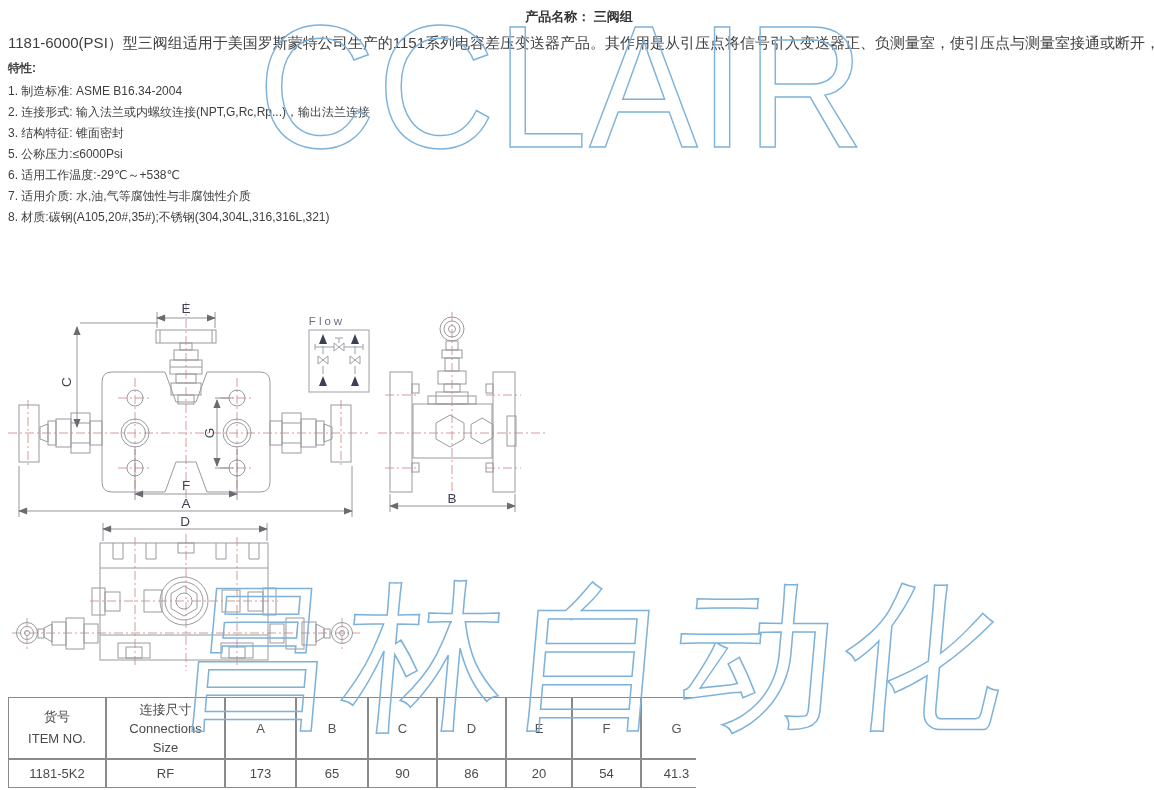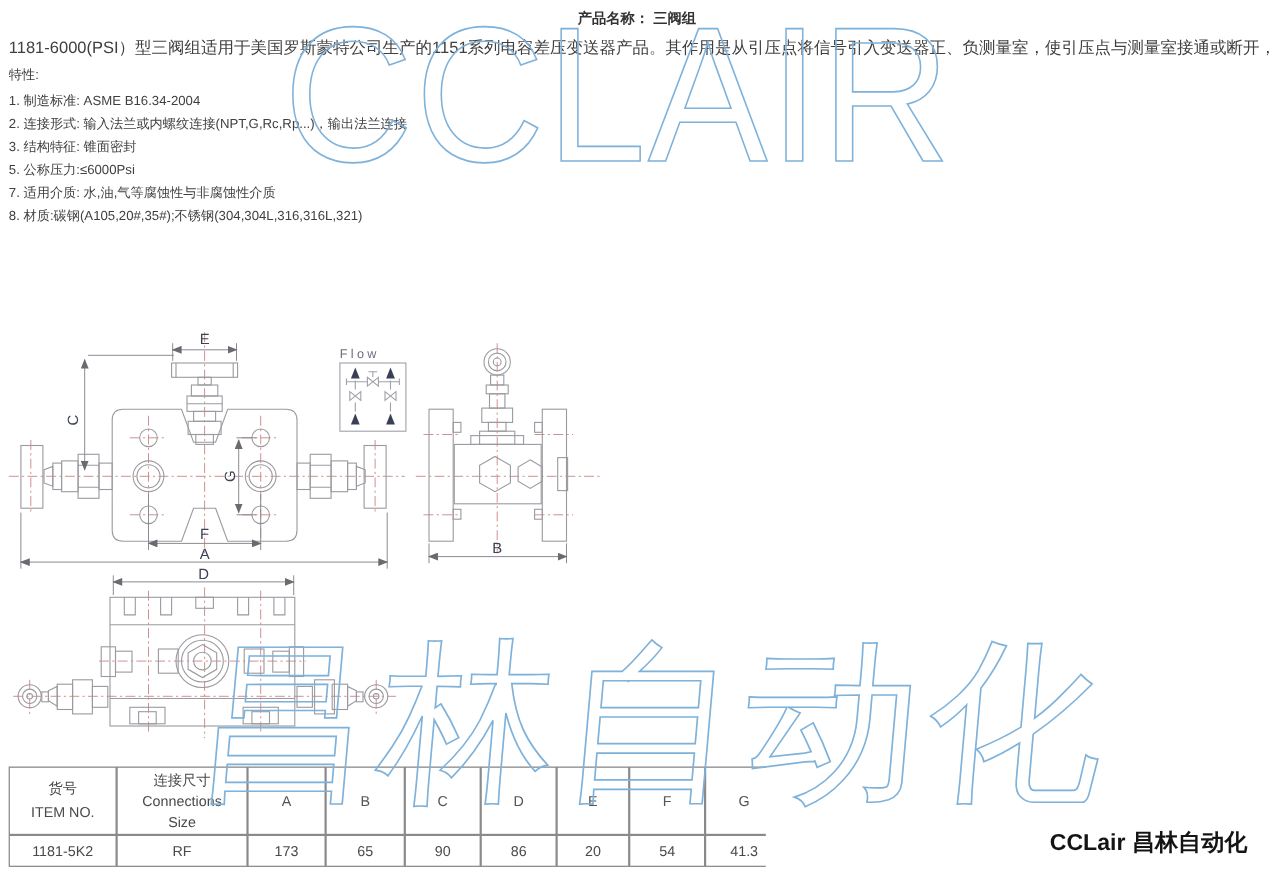--- a/index.html
+++ b/index.html
@@ -14,21 +14,21 @@
             letter-spacing:2px; transform:scaleX(0.93); transform-origin:left top; }
   .wm-bottom { left:172px; top:568px; font-size:160px; line-height:178px; height:178px;
                letter-spacing:6px; transform:skewX(-5deg); transform-origin:left bottom; }
 
   
   .textblock { position:absolute; left:8px; top:8px; width:1142px; z-index:1; color:#3f3f3f; }
   .title-line { font-size:13px; font-weight:bold; color:#333; margin-bottom:8px; }
   .title-line .lbl { text-decoration:underline; }
   .prod-line { font-size:13px; font-weight:bold; color:#333; margin-bottom:8px;text-align:center; }
   .desc { font-size:15px; white-space:nowrap; margin-bottom:7px; color:#3f3f3f; }
-  .feat-label { font-size:12px; margin-bottom:4px; }
+  .feat-label { font-size:12px; margin-bottom:4px;font-weight:bold; }
   .feat { font-size:12px; line-height:21px; white-space:nowrap; }
 
   
   .drawing { position:absolute; left:0; top:295px; z-index:1; }
 
   
   .spec-table { position:absolute; left:8px; top:697px; z-index:1;
                 display:grid; grid-template-columns:96px 117px 69px 70px 67px 67px 64px 67px 69px;
                 grid-template-rows:60px 27px; background:#8a8a8a; border:1px solid #8a8a8a;
                 gap:2px; width:688px; }
@@ -54,20 +54,21 @@
     <div class="prod-line">
       <span>产品名称：</span>
       <span>三阀组</span>
     </div>
     <div class="desc">1181-6000(PSI）型三阀组适用于美国罗斯蒙特公司生产的1151系列电容差压变送器产品。其作用是从引压点将信号引入变送器正、负测量室，使引压点与测量室接通或断开，为1151电容变送器不可缺少的配件。</div>
     <div class="feat-label">特性:</div>
     <div class="feat">1. 制造标准: ASME B16.34-2004</div>
     <div class="feat">2. 连接形式: 输入法兰或内螺纹连接(NPT,G,Rc,Rp...)，输出法兰连接</div>
     <div class="feat">3. 结构特征: 锥面密封</div>
     <div class="feat">5. 公称压力:≤6000Psi</div>
+    <div class="feat">6. 适用工作温度:-29℃～+538℃</div>
     <div class="feat">7. 适用介质: 水,油,气等腐蚀性与非腐蚀性介质</div>
     <div class="feat">8. 材质:碳钢(A105,20#,35#);不锈钢(304,304L,316,316L,321)</div>
   </div>
 
   <svg class="drawing" width="560" height="412" viewBox="0 295 560 412">
     <defs>
       <marker id="ae" markerWidth="11" markerHeight="8" refX="9" refY="4" orient="auto">
         <path d="M0,0 L10,4 L0,8 Z" fill="#6a6a70"></path>
         </marker>
       <marker id="as" markerWidth="11" markerHeight="8" refX="1" refY="4" orient="auto">
@@ -282,14 +283,13 @@
     <div class="cell">RF</div>
     <div class="cell">173</div>
     <div class="cell">65</div>
     <div class="cell">90</div>
     <div class="cell">86</div>
     <div class="cell">20</div>
     <div class="cell">54</div>
     <div class="cell">41.3</div>
   </div>
 
-  <div class="brand">CCLair 昌林自动化</div>
 </div>
 
 </body></html>

